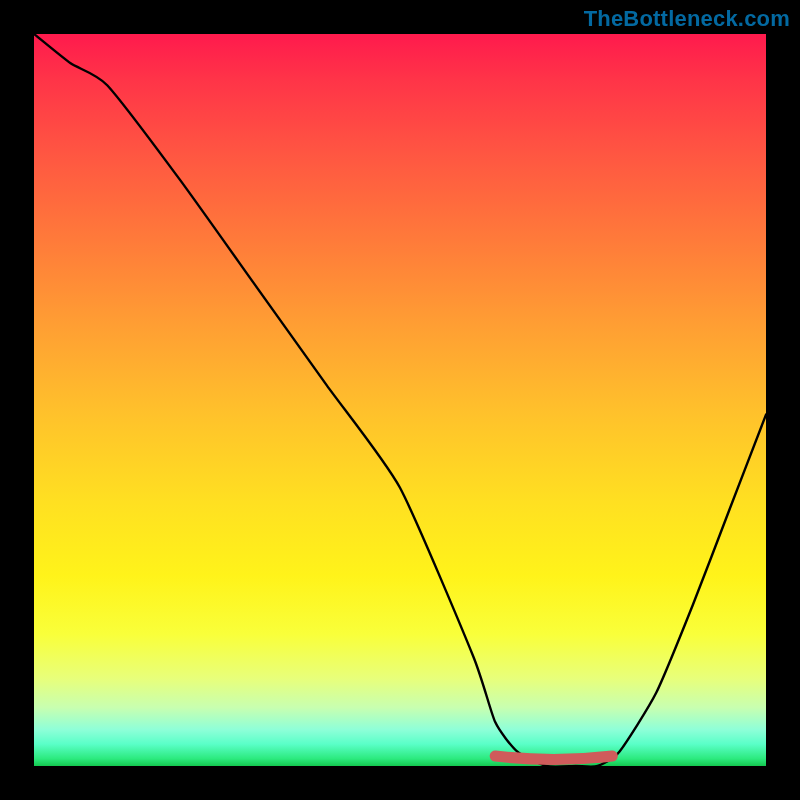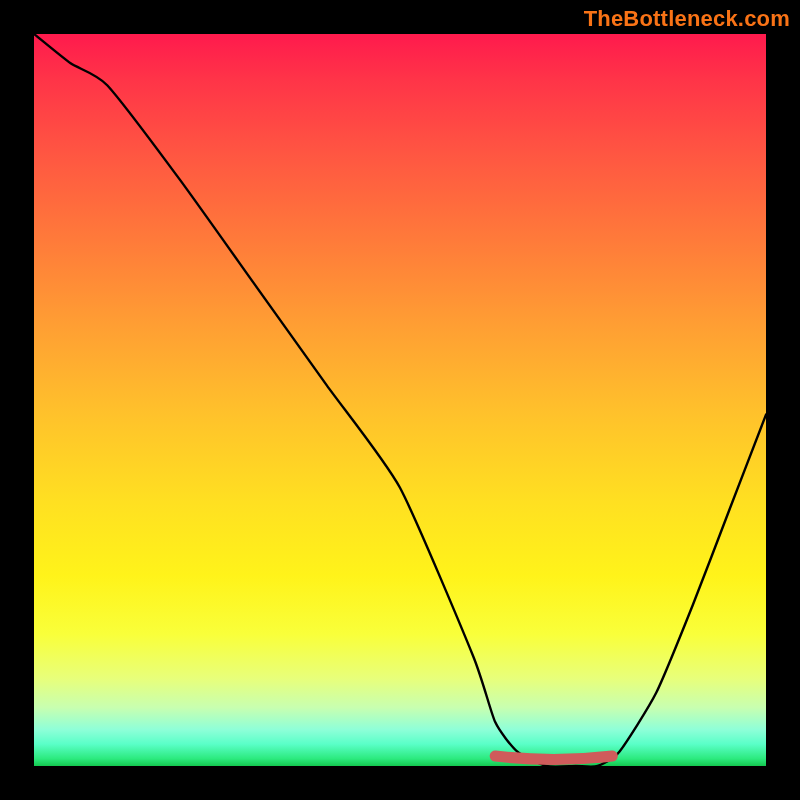--- a/index.html
+++ b/index.html
@@ -39,21 +39,21 @@
       #8fffd8 95%,
       #5affc8 97%,
       #2cea7e 99%,
       #14c850 100%
     );
   }
   .watermark {
     position: absolute;
     top: 6px;
     right: 10px;
-    color: #f97316;
+    color: #0369a1;
     font-family: Arial, Helvetica, sans-serif;
     font-size: 22px;
     font-weight: 600;
     letter-spacing: 0.2px;
     user-select: none;
   }
   svg.curve {
     position: absolute;
     left: 0;
     top: 0;

